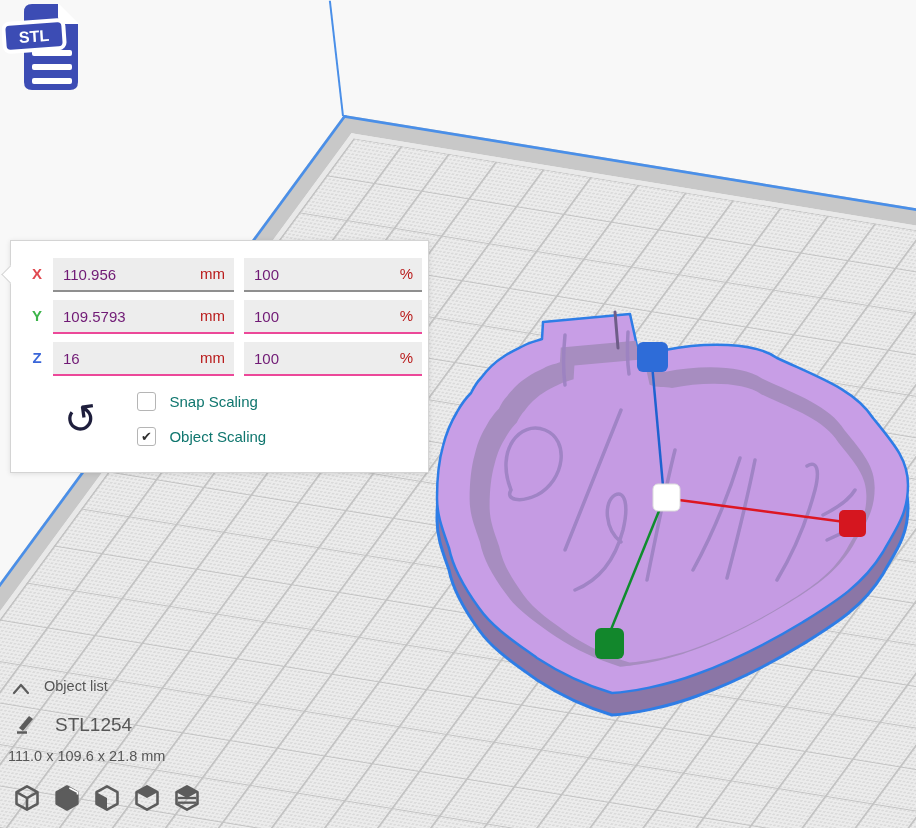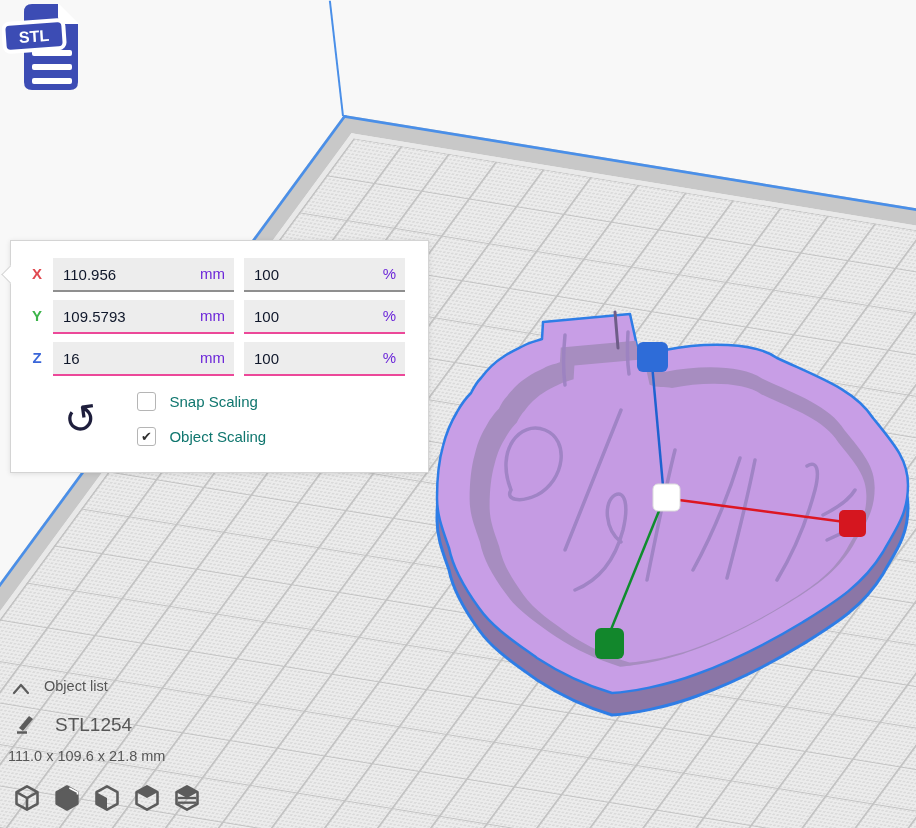--- a/index.html
+++ b/index.html
@@ -52,32 +52,32 @@
   }
   .scale-row { position:absolute; left:0; width:100%; height:32px; }
   .scale-row.r0 { top:17px; } .scale-row.r1 { top:59px; } .scale-row.r2 { top:101px; }
   .axis-label {
     position:absolute; left:14px; width:24px; text-align:center;
     line-height:32px; font-size:15px; font-weight:bold;
   }
   .axis-x { color:#e0484f; } .axis-y { color:#3cb44a; } .axis-z { color:#3a66d9; }
   .field { position:absolute; top:0; height:32px; background:#ededed; }
   .field.mm  { left:42px;  width:181px; }
-  .field.pct { left:233px; width:161px; }
+  .field.pct { left:233px; width:178px; }
   .scale-row.r0 .field { border-bottom:2px solid #8f8f8f; }
   .scale-row.r1 .field, .scale-row.r2 .field { border-bottom:2px solid #ec4899; }
   .field-input {
     width:100%; height:100%; box-sizing:border-box;
     border:none; outline:none; background:transparent;
     padding:0 40px 0 10px; font-family:"Liberation Sans",sans-serif;
-    font-size:15px; color:#0f172a;
+    font-size:15px; color:#701a75;
   }
   .unit {
     position:absolute; right:9px; top:0; line-height:32px;
-    font-size:15px; color:#6d28d9; pointer-events:none;
+    font-size:15px; color:#b91c1c; pointer-events:none;
   }
   .reset-btn {
     position:absolute; left:48px; top:150px; width:44px; height:56px;
     background:none; border:none; cursor:pointer; padding:0;
   }
   .reset-glyph {
     font-family:"DejaVu Sans", sans-serif; font-size:40px; line-height:52px;
     color:#1e1e3c; display:block; transform:rotate(-8deg);
   }
   .check-row { position:absolute; left:126px; height:20px; }

